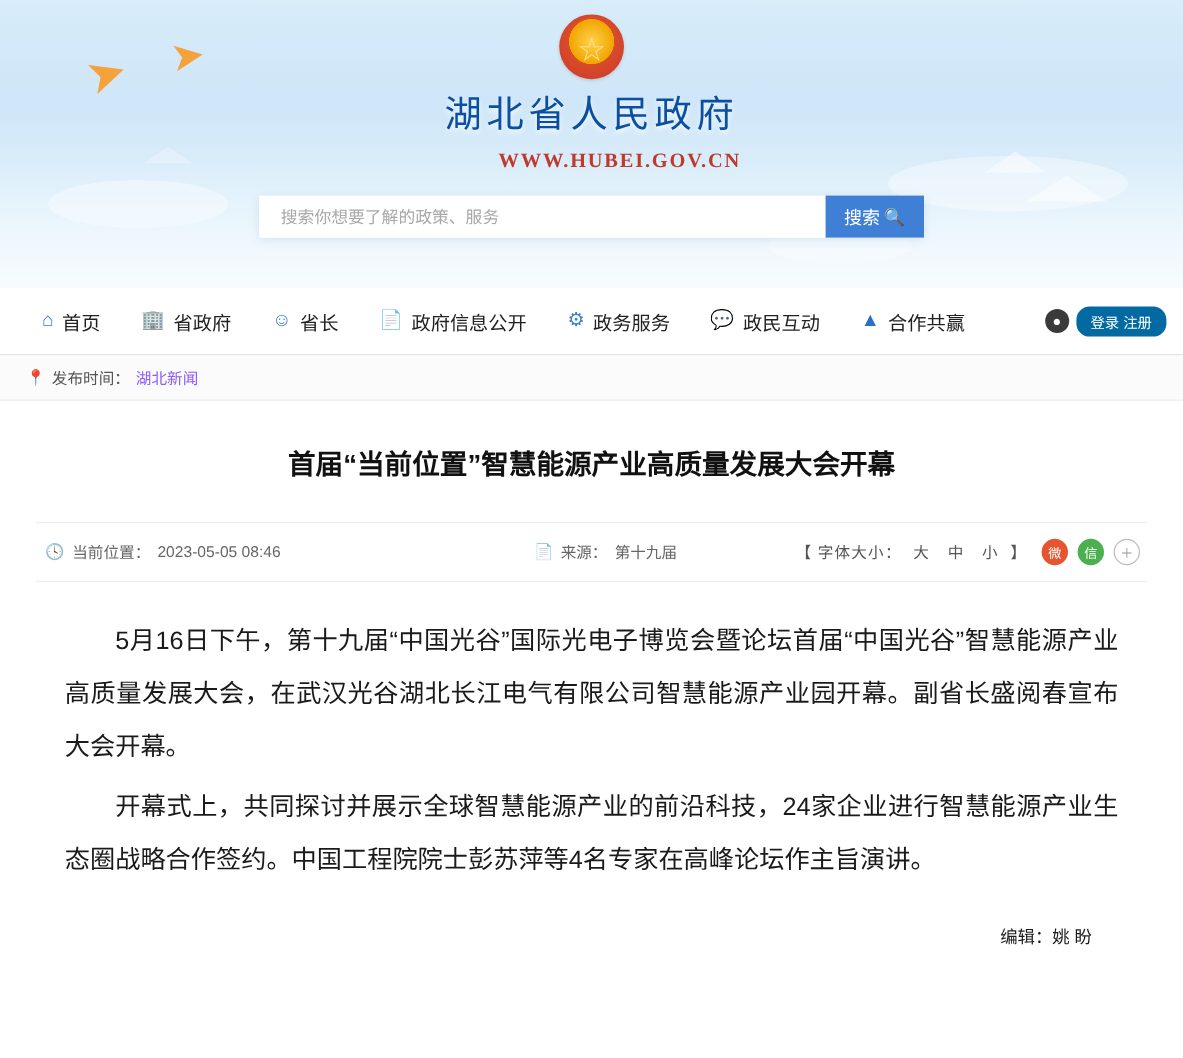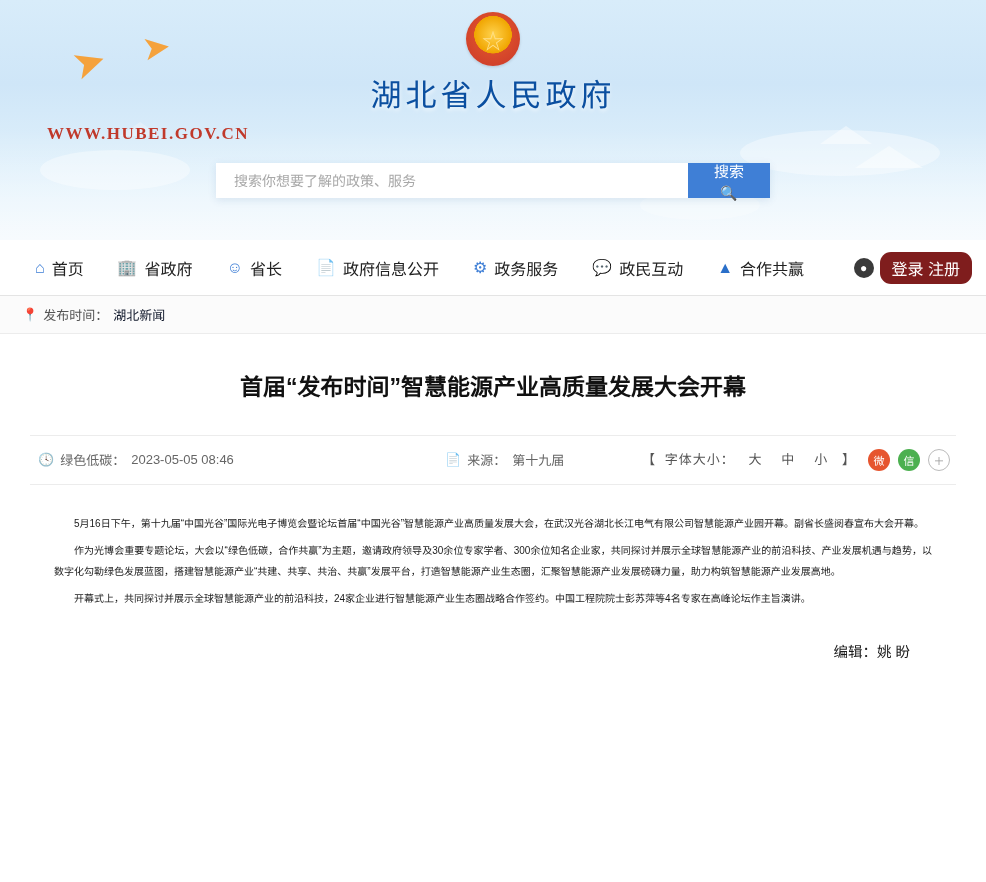--- a/index.html
+++ b/index.html
@@ -81,21 +81,21 @@
     font-family: "Liberation Serif", serif;
     font-size: 31px;
     font-weight: 400;
     color: #0b4fa0;
     letter-spacing: 4px;
     text-shadow: 0 2px 4px rgba(255,255,255,.8);
   }
   .site-domain {
     position: absolute;
     top: 124px; left: 0; right: 0;
-    text-align: left;
+    text-align: center;
     font-family: "Liberation Serif", serif;
     font-size: 17px;
     font-weight: 700;
     color: #c0392b;
     letter-spacing: 1.5px;
     margin-left: 47px;
   }
 
   
   .search-wrap {
@@ -124,21 +124,20 @@
     background: #3f7fd6;
     color: #fff;
     border: none;
     font-size: 15px;
     cursor: pointer;
     display: flex;
     align-items: center;
     justify-content: center;
     gap: 4px;
     font-family: "Liberation Sans", sans-serif;
-    flex-direction: column;
   }
   .search-btn .mag { font-size: 14px; }
 
   
   .nav {
     position: relative;
     height: 56px;
     background: #fff;
     border-bottom: 1px solid #e4e4e4;
     display: flex;
@@ -172,43 +171,43 @@
   }
   .user-icon {
     width: 20px; height: 20px;
     border-radius: 50%;
     background: #3a3a3a;
     color: #fff;
     font-size: 12px;
     display: flex; align-items: center; justify-content: center;
   }
   .login-pill {
-    background: #7f1d1d;
+    background: #0369a1;
     color: #fff;
-    font-size: 16px;
+    font-size: 12px;
     border-radius: 11px;
     padding: 4px 12px;
     cursor: pointer;
     white-space: nowrap;
   }
 
   
   .breadcrumb {
     height: 38px;
     background: #fbfbfb;
     border-bottom: 1px solid #ececec;
     display: flex;
     align-items: center;
     padding-left: 22px;
     font-size: 13px;
     color: #555;
     gap: 5px;
   }
   .breadcrumb .pin { color: #3f7fd6; font-size: 13px; }
-  .breadcrumb a { color: #0f172a; text-decoration: none; }
+  .breadcrumb a { color: #8b5cf6; text-decoration: none; }
 
   
   .article {
     padding: 0 30px;
   }
   .art-title {
     text-align: center;
     font-size: 23px;
     font-weight: 700;
     color: #111;
@@ -223,37 +222,37 @@
     display: flex;
     align-items: center;
     font-size: 13px;
     color: #666;
     position: relative;
   }
   .meta-time { margin-left: 8px; display: flex; align-items: center; gap: 6px; }
   .meta-src { position: absolute; left: 415px; display: flex; align-items: center; gap: 6px; }
   .meta-right {
     position: absolute; right: 6px;
-    display: flex; align-items: flex-start; gap: 12px; font-family: Liberation Mono, monospace;
+    display: flex; align-items: center; gap: 12px;
   }
   .fontsize-group { color: #555; letter-spacing: 1px; }
   .fontsize-group .fs { margin: 0 5px; cursor: pointer; }
   .share-icons { display: flex; gap: 8px; }
   .sicon {
     width: 22px; height: 22px; border-radius: 50%;
     display: flex; align-items: center; justify-content: center;
     font-size: 11px; color: #fff; cursor: pointer;
   }
   .sicon.weibo { background: #e6552f; }
   .sicon.wechat { background: #4cb050; }
   .sicon.more { background: #fff; border: 1px solid #bbb; color: #999; }
 
   .art-body {
     padding: 28px 24px 0;
-    font-size: 10px;
+    font-size: 21px;
     line-height: 2.1;
     color: #1a1a1a;
     text-align: justify;
   }
   .art-body p { text-indent: 2em; margin-bottom: 6px; }
 
   .signoff {
     padding: 20px 46px 0;
     text-align: right;
     font-size: 14.5px;
@@ -326,26 +325,26 @@
     </div>
   </div>
 
   <div class="breadcrumb">
     <span class="pin">📍</span>
     <span>发布时间：</span>
     <a href="#">湖北新闻</a>
   </div>
 
   <div class="article">
-    <h1 class="art-title">首届“发布时间”智慧能源产业高质量发展大会开幕</h1>
+    <h1 class="art-title">首届“当前位置”智慧能源产业高质量发展大会开幕</h1>
 
     <div class="art-meta">
       <div class="meta-time">
         <span>🕓</span>
-        <span>绿色低碳：</span>
+        <span>当前位置：</span>
         <span>2023-05-05 08:46</span>
       </div>
       <div class="meta-src">
         <span>📄</span>
         <span>来源：</span>
         <span>第十九届</span>
       </div>
       <div class="meta-right">
         <span class="fontsize-group">
           <span>【 字体大小：</span>
@@ -357,21 +356,20 @@
         <span class="share-icons">
           <span class="sicon weibo">微</span>
           <span class="sicon wechat">信</span>
           <span class="sicon more">＋</span>
         </span>
       </div>
     </div>
 
     <div class="art-body">
       <p>5月16日下午，第十九届“中国光谷”国际光电子博览会暨论坛首届“中国光谷”智慧能源产业高质量发展大会，在武汉光谷湖北长江电气有限公司智慧能源产业园开幕。副省长盛阅春宣布大会开幕。</p>
-      <p>作为光博会重要专题论坛，大会以“绿色低碳，合作共赢”为主题，邀请政府领导及30余位专家学者、300余位知名企业家，共同探讨并展示全球智慧能源产业的前沿科技、产业发展机遇与趋势，以数字化勾勒绿色发展蓝图，搭建智慧能源产业“共建、共享、共治、共赢”发展平台，打造智慧能源产业生态圈，汇聚智慧能源产业发展磅礴力量，助力构筑智慧能源产业发展高地。</p>
       <p>开幕式上，共同探讨并展示全球智慧能源产业的前沿科技，24家企业进行智慧能源产业生态圈战略合作签约。中国工程院院士彭苏萍等4名专家在高峰论坛作主旨演讲。</p>
     </div>
 
     <div class="signoff">
       <div>
         <span>编辑：</span><span>姚 盼</span>
       </div>
 
     </div>
   </div>

